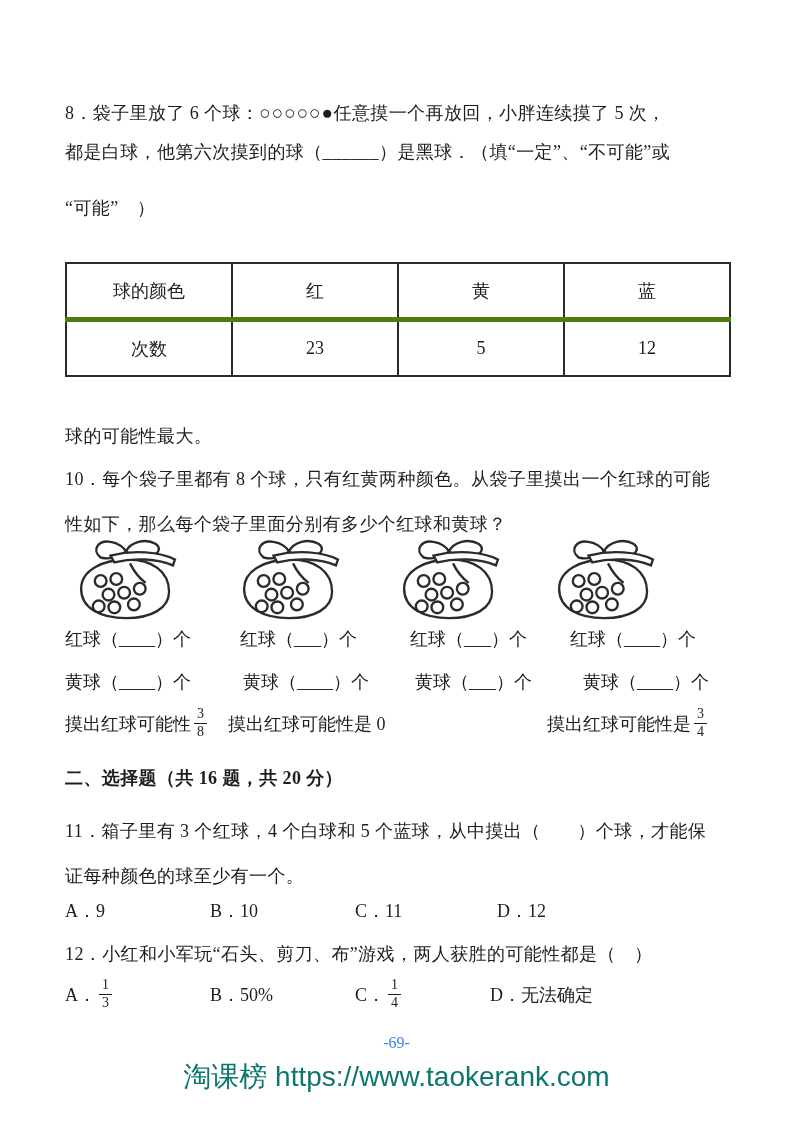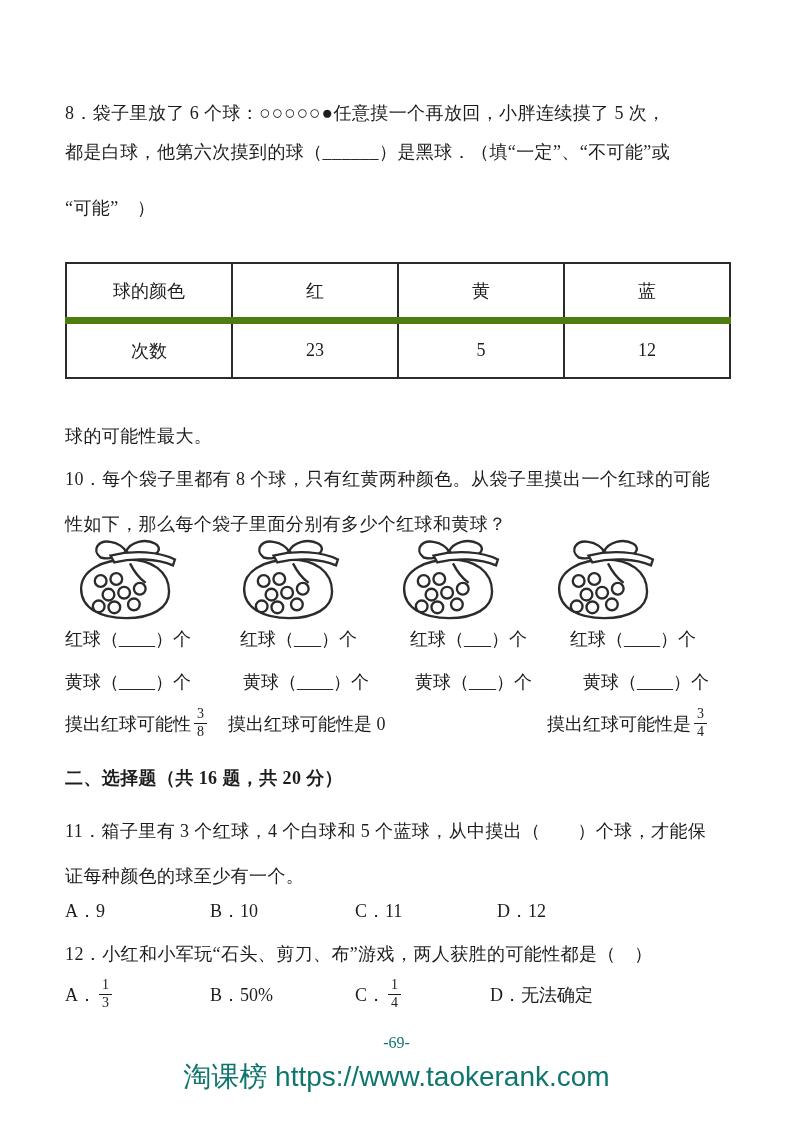--- a/index.html
+++ b/index.html
@@ -33,21 +33,21 @@
     table-layout: fixed;
   }
   .qtable td {
     border: 2px solid #2b2b2b;
     height: 51px;
     text-align: center;
     vertical-align: middle;
     font-size: 18px;
     color: #1d1d1d;
   }
-  .qtable tr:first-child td { border-bottom: 7px solid #4d7c0f; }
+  .qtable tr:first-child td { border-bottom: 5px solid #4d7c0f; }
 
   
   .bags-row { position: absolute; left: 65px; top: 536px; width: 678px; height: 88px; }
   .bag { position: absolute; top: 0; width: 128px; height: 86px; }
   .bag svg { width: 100%; height: 100%; }
 
   .abs-row { position: absolute; left: 65px; width: 690px; }
   .abs-row > span { position: absolute; top: 0; white-space: nowrap; }
 
   
@@ -64,21 +64,21 @@
   .frac .den { border-top: 1.6px solid #1d1d1d; padding: 0 3px; }
   .frac .num { padding: 0 3px; }
   .vcenter { display: inline-flex; align-items: center; height: 48px; font-family: Liberation Serif, serif; }
 
   .center-line {
     position: absolute;
     left: 0; width: 793px;
     text-align: center;
     white-space: nowrap;
   }
-  .pagenum { font-size: 16px; color: #0f766e; }
+  .pagenum { font-size: 16px; color: #3b82f6; }
   .watermark {
     font-size: 28px;
     color: #0f766e;
     font-family: "Liberation Sans", "DejaVu Sans", sans-serif;
   }
 </style>
 </head>
 <body>
 
 <div class="page">

